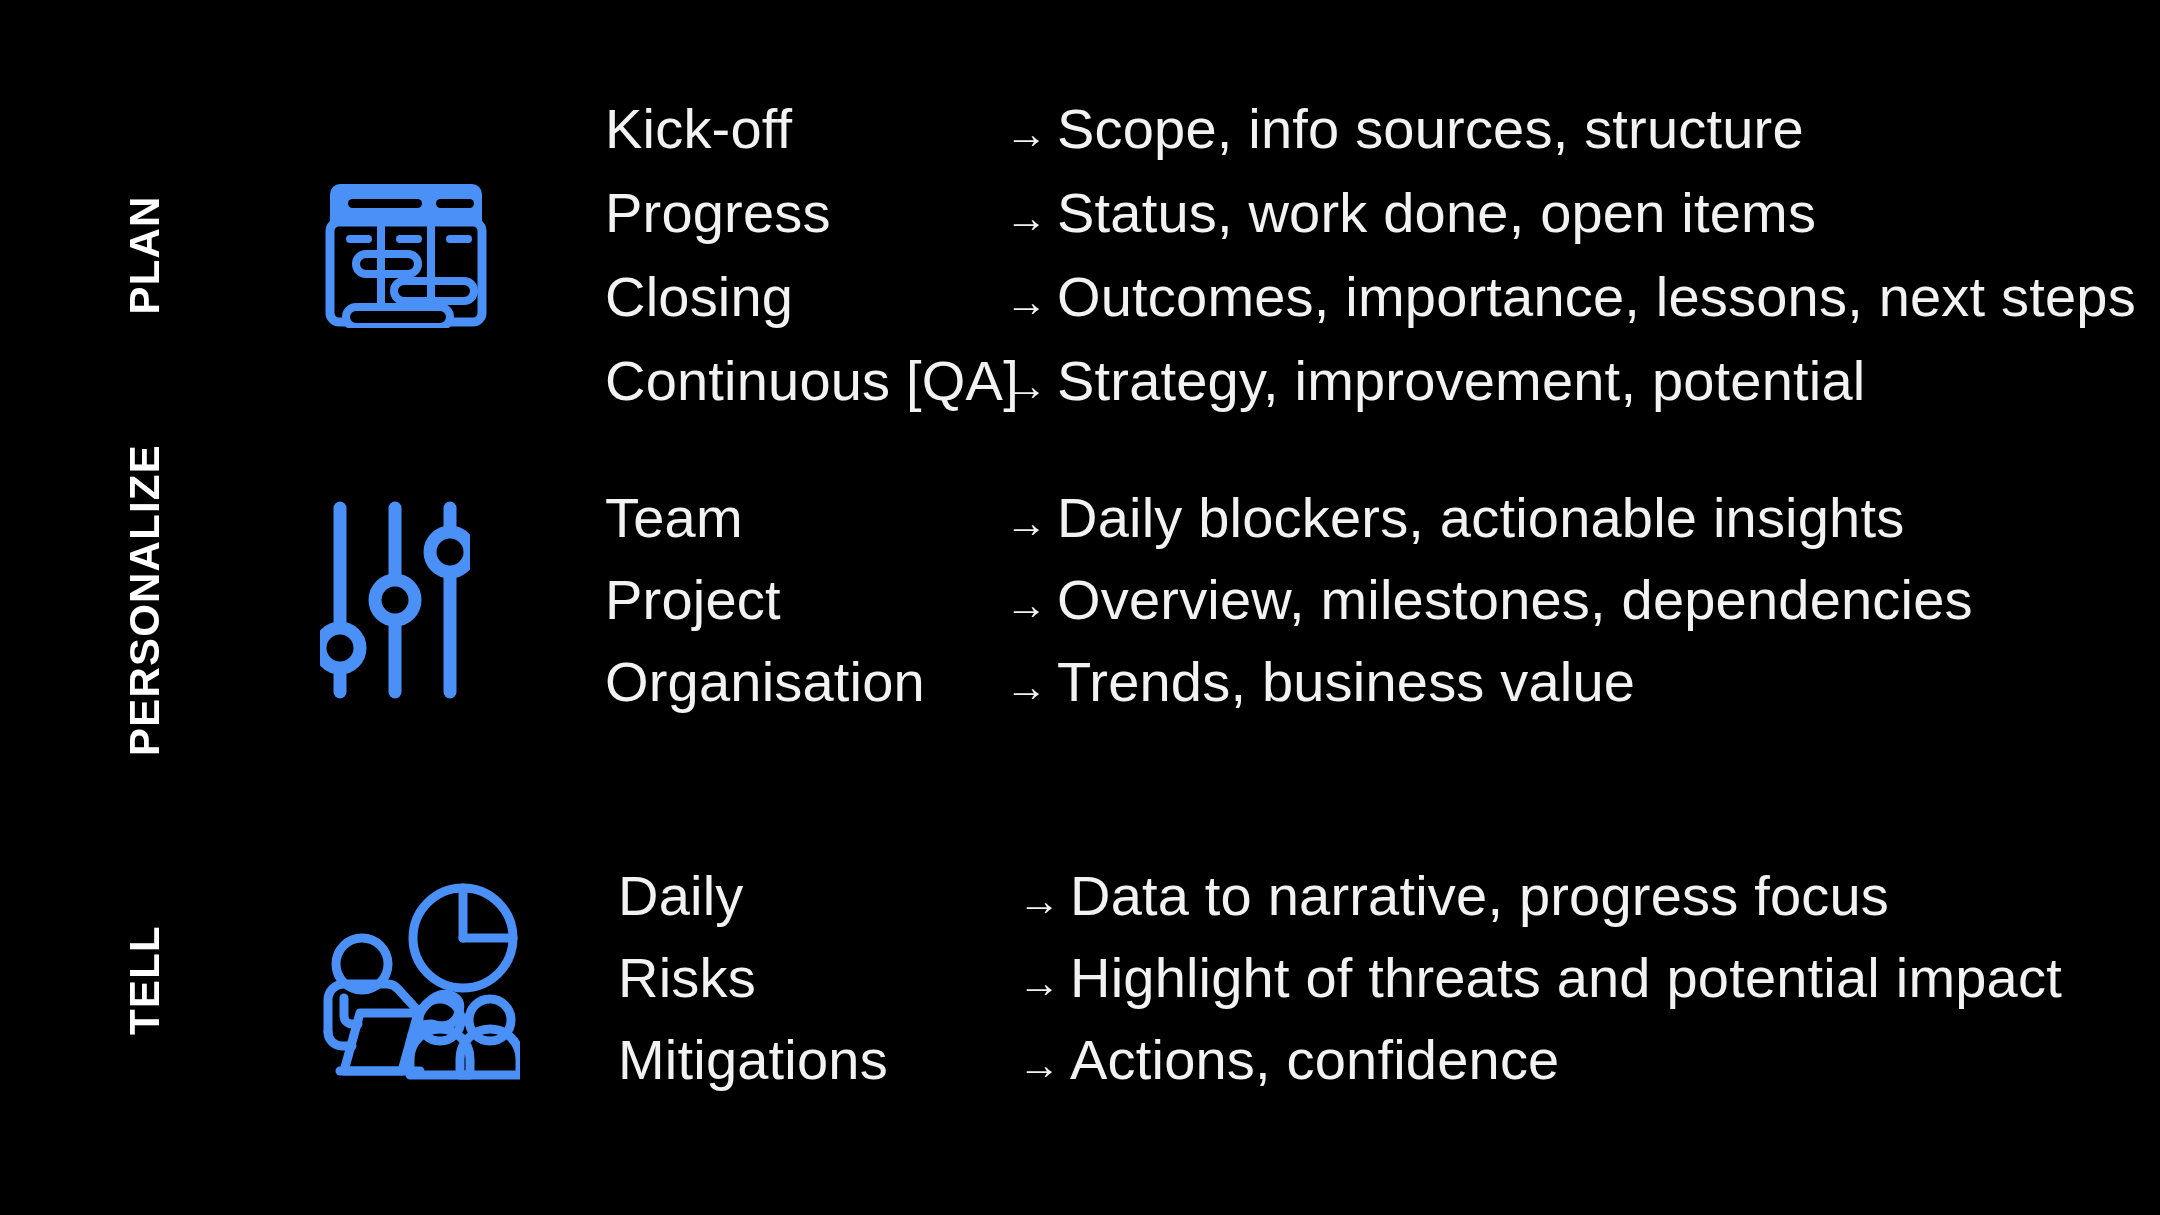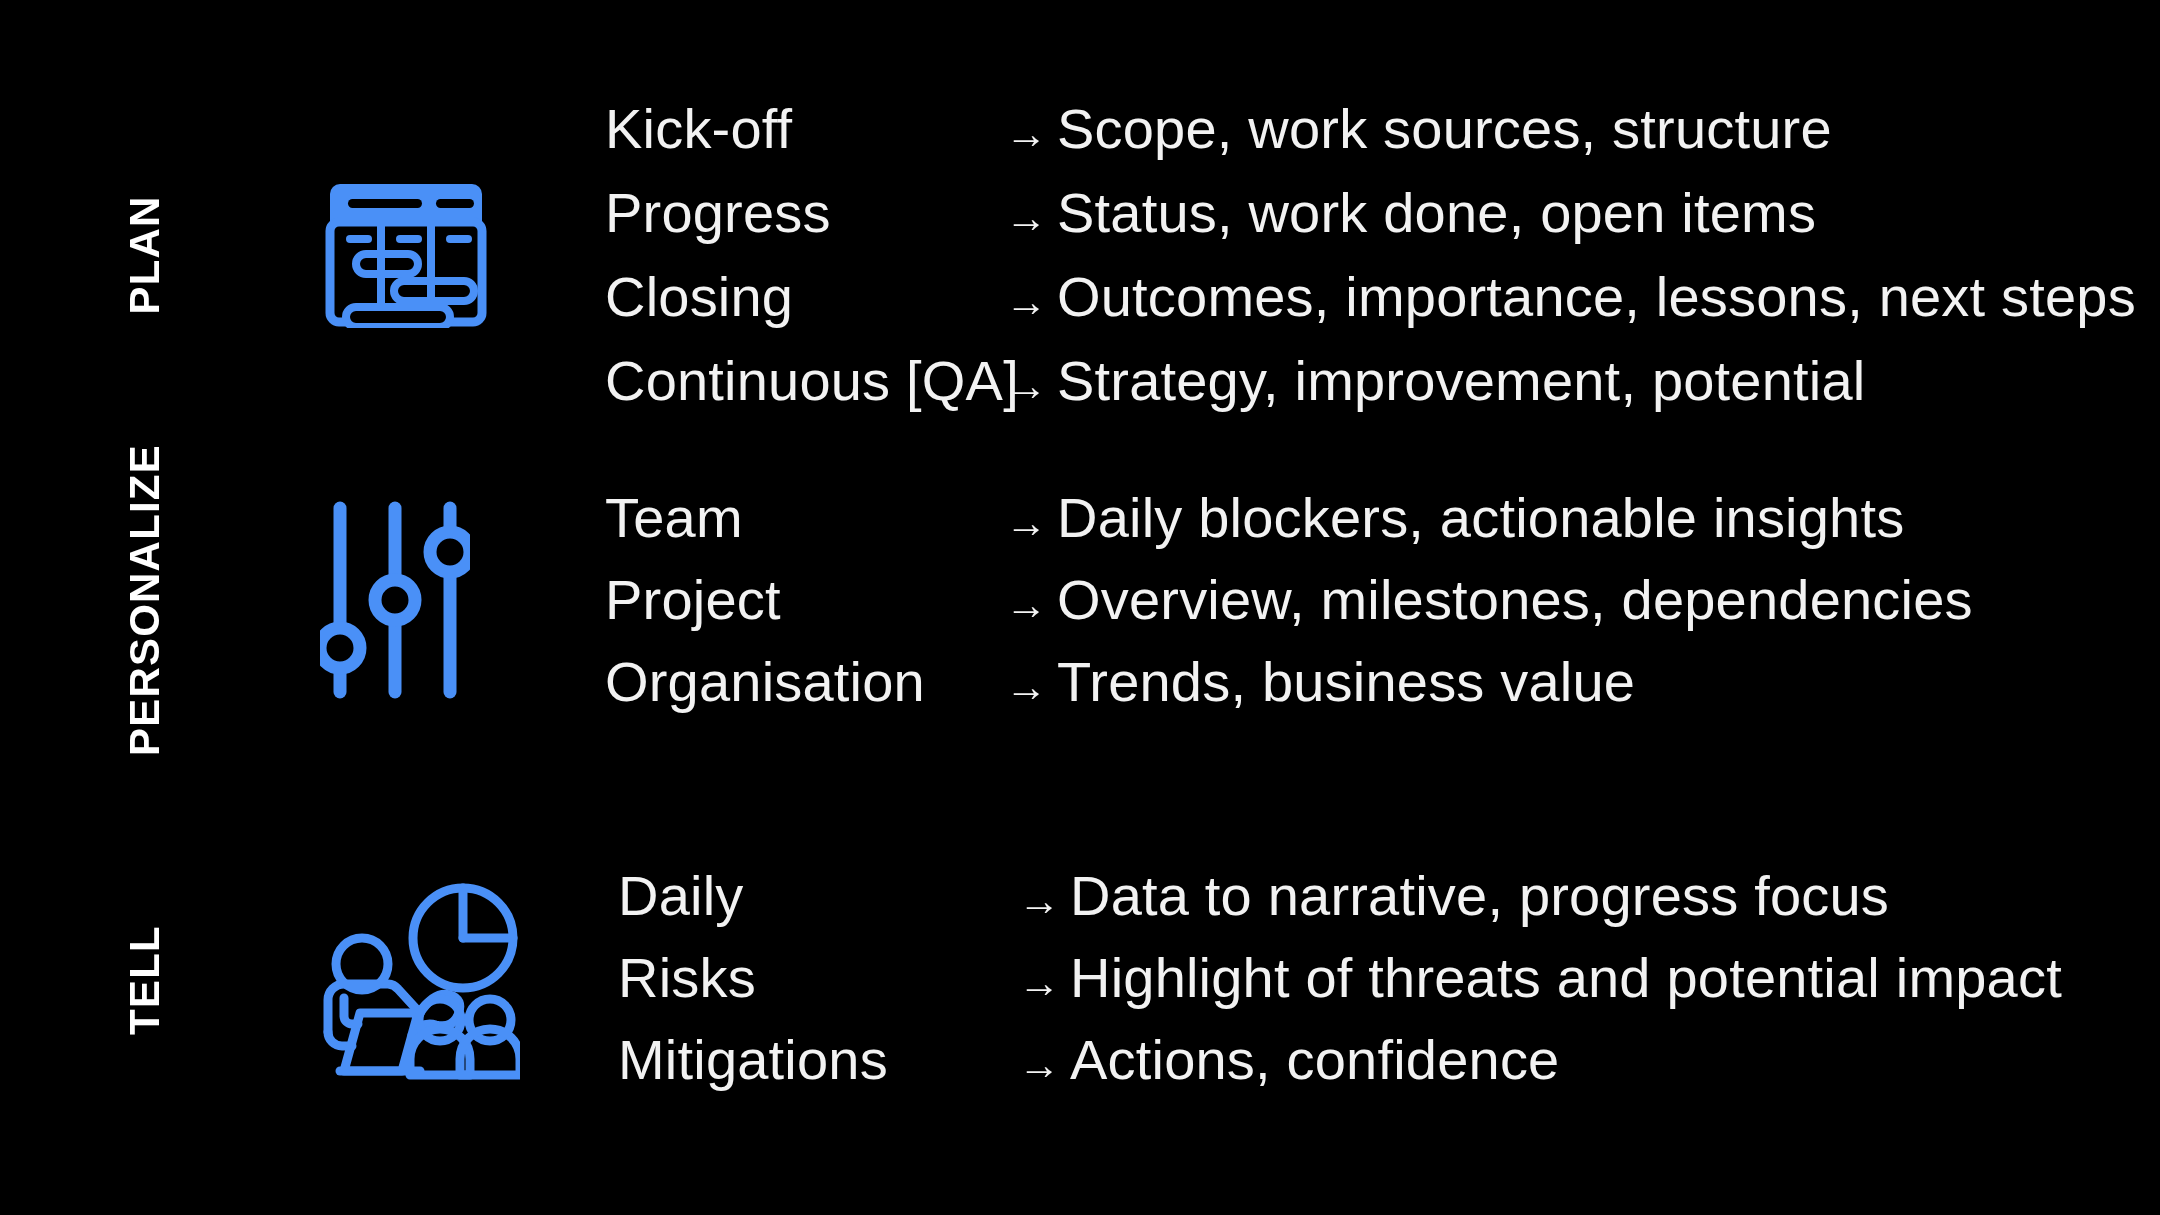--- a/index.html
+++ b/index.html
@@ -146,21 +146,21 @@
         <rect x="36" y="72" width="62" height="20" rx="10" fill="none" stroke="#4a90f7" stroke-width="8"></rect>
         <rect x="74" y="99" width="80" height="20" rx="10" fill="none" stroke="#4a90f7" stroke-width="8"></rect>
         <rect x="26" y="125" width="104" height="20" rx="10" fill="#000000" stroke="#4a90f7" stroke-width="8"></rect>
       </svg>
     </div>
 
     <div class="rows">
       <div class="row">
         <span class="row-term">Kick-off</span>
         <span class="row-arrow">→</span>
-        <span class="row-desc">Scope, work sources, structure</span>
+        <span class="row-desc">Scope, info sources, structure</span>
       </div>
       <div class="row">
         <span class="row-term">Progress</span>
         <span class="row-arrow">→</span>
         <span class="row-desc">Status, work done, open items</span>
       </div>
       <div class="row">
         <span class="row-term">Closing</span>
         <span class="row-arrow">→</span>
         <span class="row-desc">Outcomes, importance, lessons, next steps</span>

